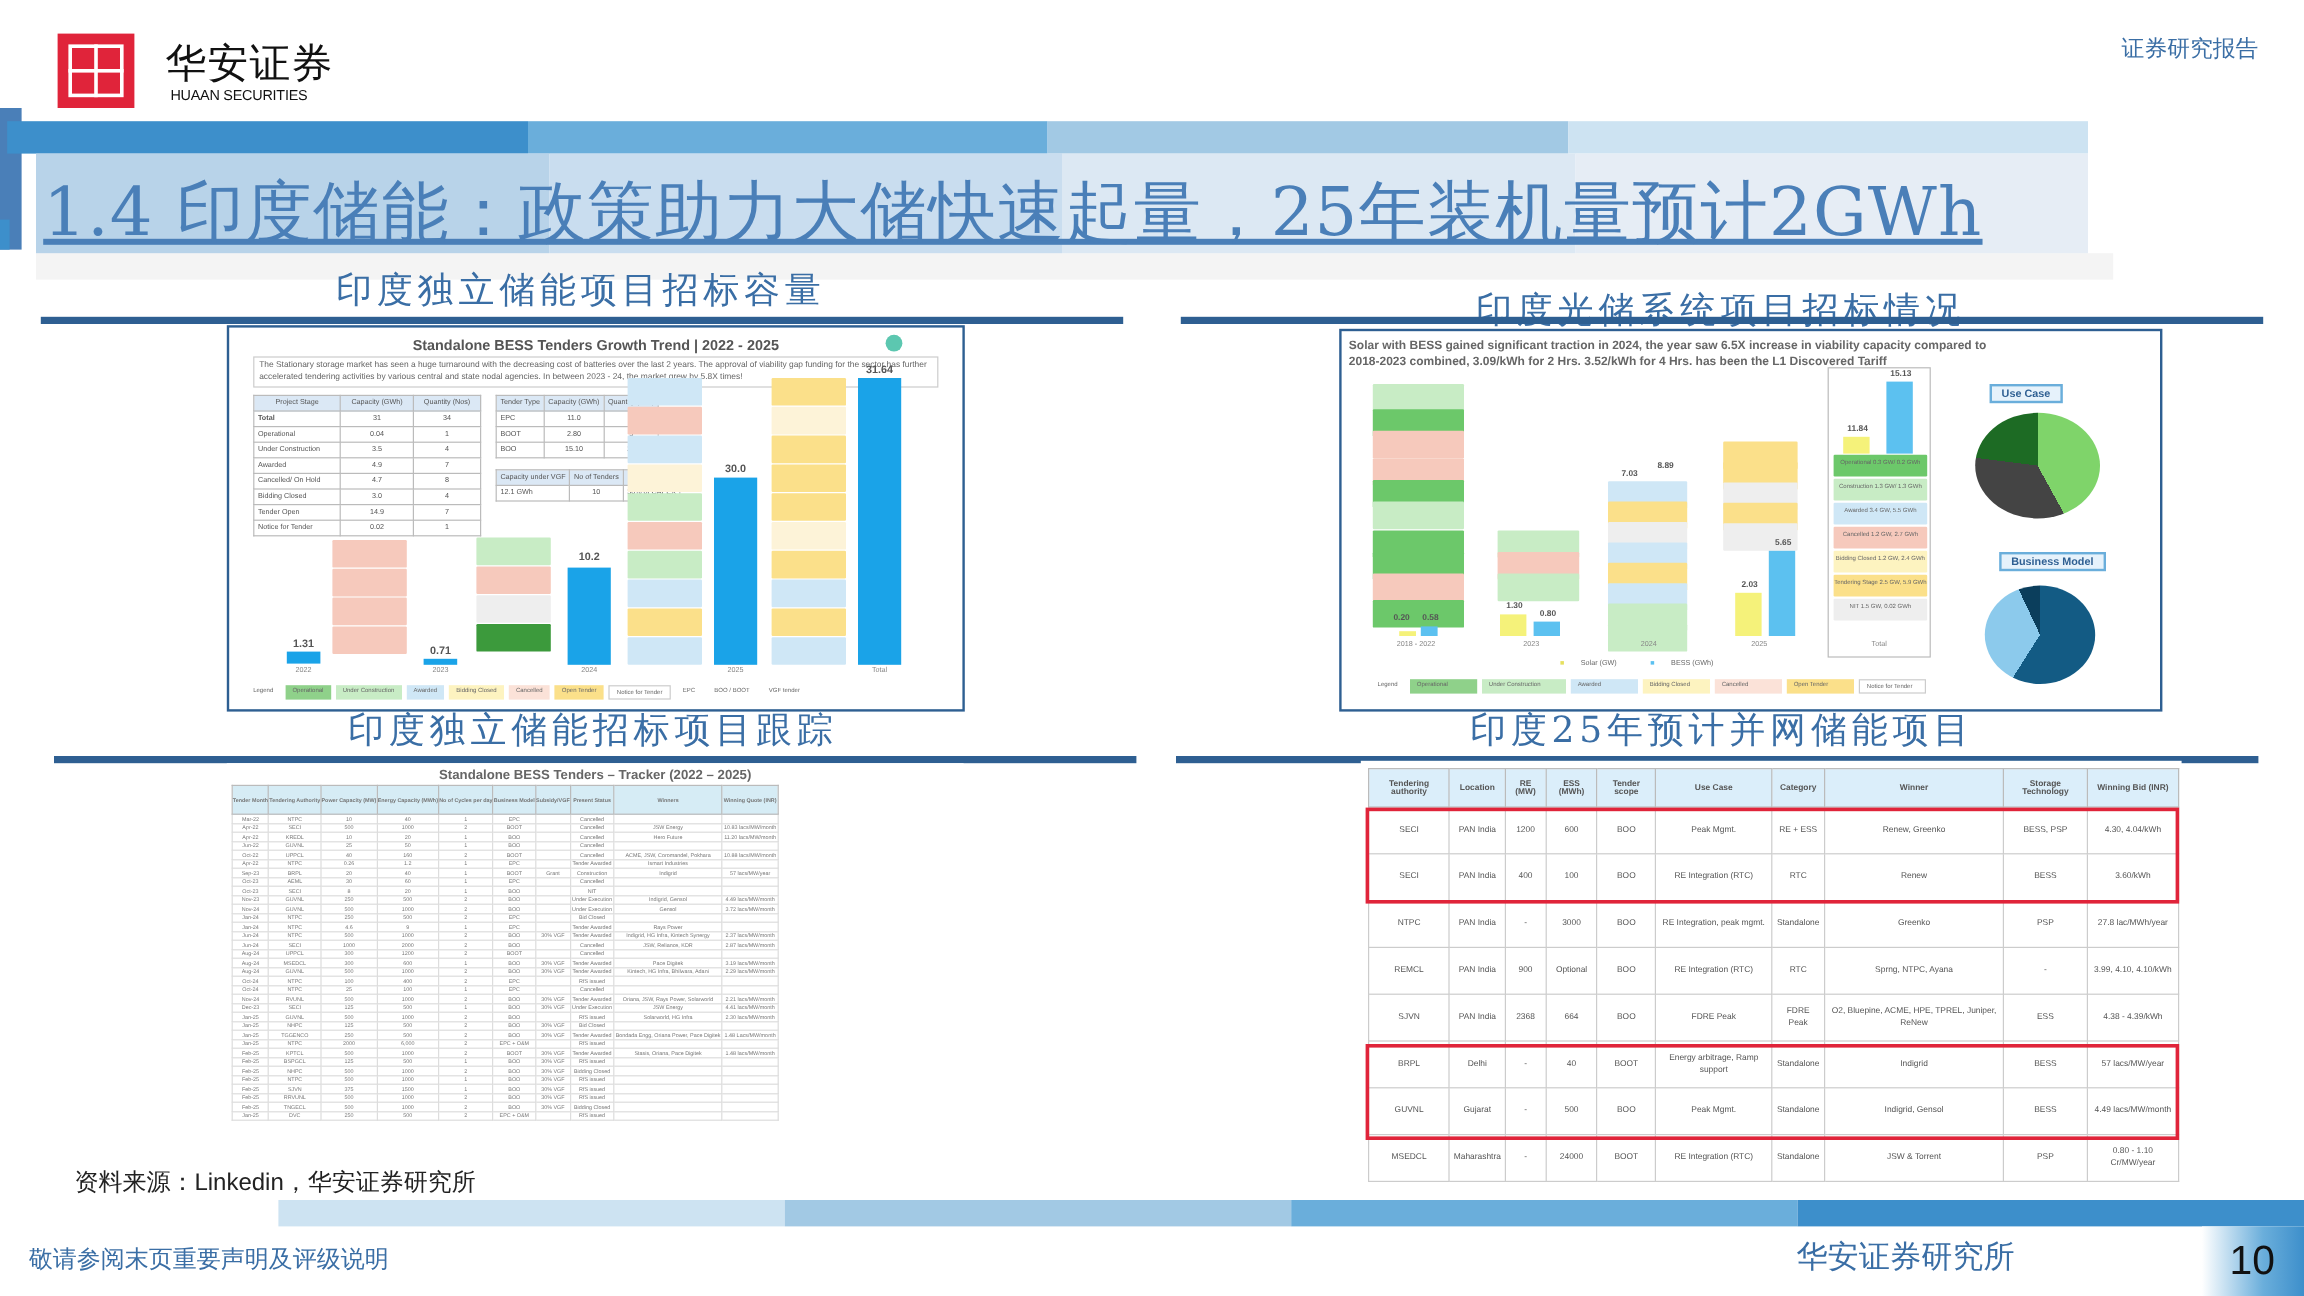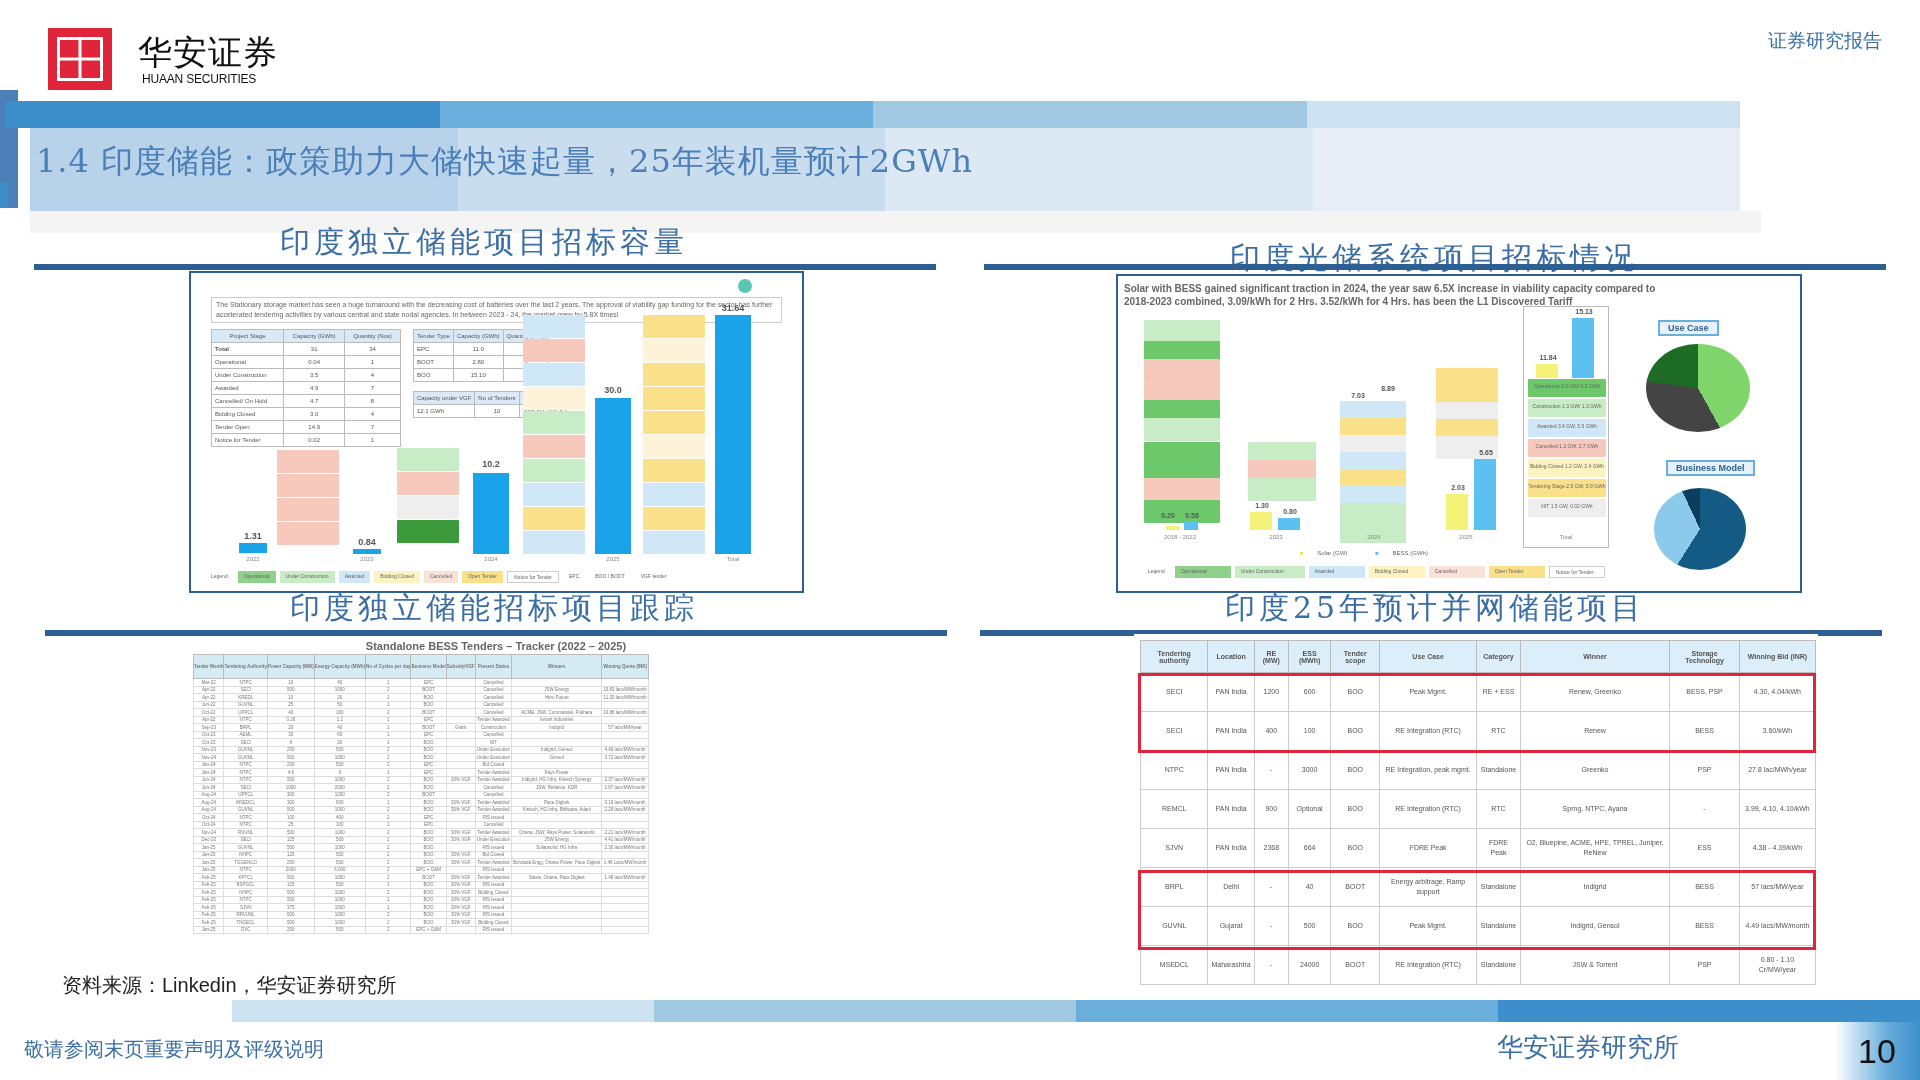--- a/index.html
+++ b/index.html
@@ -14,21 +14,21 @@
   .brand-cn { position: absolute; left: 138px; top: 30px; font-size: 34px; color: #111; font-family: "DejaVu Serif", serif; letter-spacing: 1px; }
   .brand-en { position: absolute; left: 142px; top: 72px; font-size: 12px; color: #111; font-family: "Liberation Sans", sans-serif; letter-spacing: -0.2px; }
   .report-tag { position: absolute; right: 38px; top: 28px; font-size: 19px; color: #3a6ea5; }
   .band-row { position: absolute; left: 6px; top: 101px; width: 1734px; height: 27px; display: flex; }
   .band-row div { flex: 1; }
   .left-accent { position: absolute; left: 0; top: 90px; width: 18px; height: 118px; background: #4a7fb8; }
   .left-accent2 { position: absolute; left: 0; top: 183px; width: 8px; height: 25px; background: #3d8fcb; }
   .title-panel-2 { position:absolute; left:30px; top:128px; width:1710px; height:83px; display:flex; }
   .title-panel-2 div { flex:1; }
   .title-shadow { position:absolute; left:30px; top:211px; width:1731px; height:22px; background:#f4f4f4; }
-  .page-title { position: absolute; left: 36px; top: 140px; font-size: 32px; color: #4a7fb8; letter-spacing: 1px; white-space: nowrap; }
+  .page-title { position: absolute; left: 36px; top: 140px; font-size: 56px; color: #4a7fb8; letter-spacing: 1px; white-space: nowrap; text-decoration: underline; }
 
   
   .sec-title { position: absolute; font-size: 30px; color: #3a6ea5; letter-spacing: 4px; text-align: center; }
   .sec-rule { position: absolute; height: 6px; background: #2e5f92; }
 
   
   .frame { position: absolute; background: #fff; border: 2px solid #2e5f92; overflow: hidden; font-family: "Liberation Sans", sans-serif; }
 
   
   .c1-title { position:absolute; left:0; right:0; top:8px; text-align:center; font-size:12px; color:#555; font-weight:bold; }
@@ -102,20 +102,21 @@
 <div class="sec-rule" style="left:34px;width:902px;top:264px;"></div>
 <div class="sec-title" style="left:984px;width:900px;top:222px;margin-top:16px;">印度光储系统项目招标情况</div>
 <div class="sec-rule" style="left:984px;width:902px;top:264px;"></div>
 
 <div class="sec-title" style="left:34px;width:920px;top:588px;">印度独立储能招标项目跟踪</div>
 <div class="sec-rule" style="left:45px;width:902px;top:630px;"></div>
 <div class="sec-title" style="left:980px;width:910px;top:588px;">印度25年预计并网储能项目</div>
 <div class="sec-rule" style="left:980px;width:902px;top:630px;"></div>
 
 <div class="frame" style="left:189px;top:271px;width:615px;height:322px;">
+  <div class="c1-title">Standalone BESS Tenders Growth Trend | 2022 - 2025</div>
   <div style="position:absolute;right:50px;top:6px;width:14px;height:14px;border-radius:50%;background:#5cc7b0;"></div>
   <div class="c1-desc">The Stationary storage market has seen a huge turnaround with the decreasing cost of batteries over the last 2 years. The approval of viability gap funding for the sector has further accelerated tendering activities by various central and state nodal agencies. In between 2023 - 24, the market grew by 5.8X times!</div>
 
   <table class="mini-table" style="left:20px;top:56px;width:190px;">
     <tbody>
         <tr>
           <th>Project Stage</th>
           <th>Capacity (GWh)</th>
           <th>Quantity (Nos)</th>
         </tr>
@@ -197,21 +198,21 @@
           <td>12.1 GWh</td>
           <td>10</td>
           <td>30% of CAPEX</td>
         </tr>
   </tbody>
     </table>
 
   <div class="bar" style="left:48px;top:270px;width:28px;height:10px;"></div>
   <div class="bar-label" style="left:32px;top:258px;">1.31</div>
   <div class="bar" style="left:162px;top:276px;width:28px;height:5px;"></div>
-  <div class="bar-label" style="left:146px;top:264px;">0.84</div>
+  <div class="bar-label" style="left:146px;top:264px;">0.71</div>
   <div class="bar" style="left:282px;top:200px;width:36px;height:81px;"></div>
   <div class="bar-label" style="left:270px;top:186px;">10.2</div>
   <div class="bar" style="left:404px;top:125px;width:36px;height:156px;"></div>
   <div class="bar-label" style="left:392px;top:112px;">30.0</div>
   <div class="bar" style="left:524px;top:42px;width:36px;height:239px;"></div>
   <div class="bar-label" style="left:512px;top:30px;">31.64</div>
 
   <div class="x-label" style="left:32px;top:283px;">2022</div>
   <div class="x-label" style="left:146px;top:283px;">2023</div>
   <div class="x-label" style="left:270px;top:283px;">2024</div>

